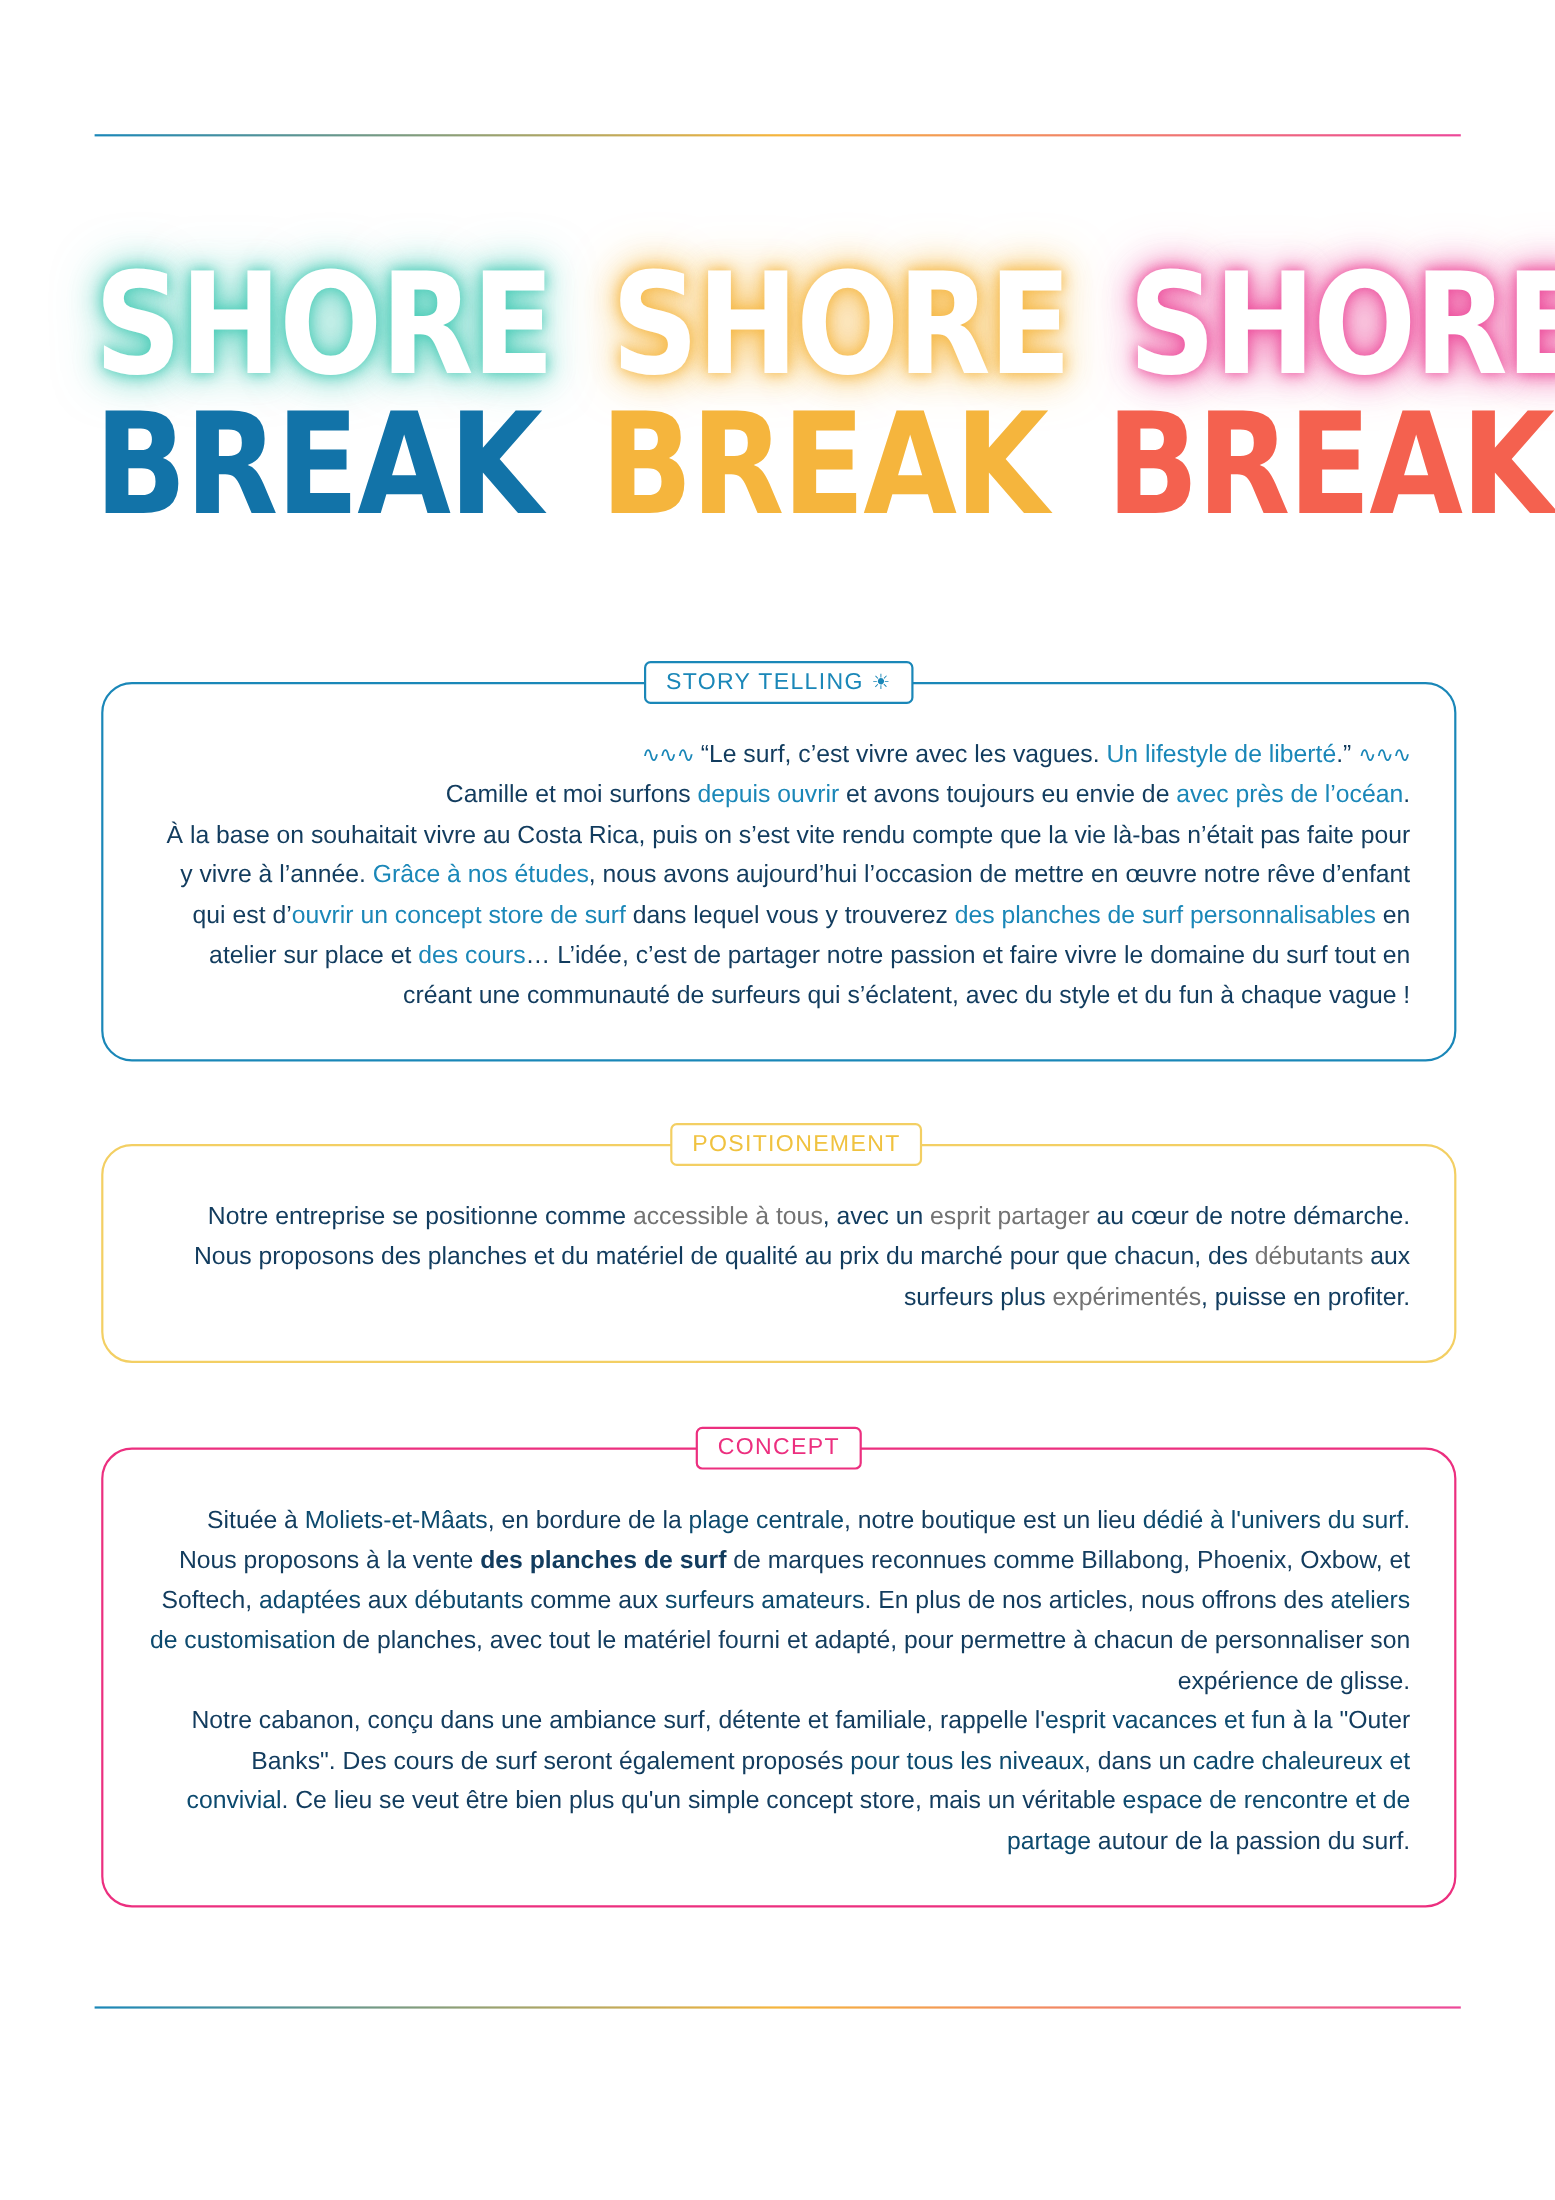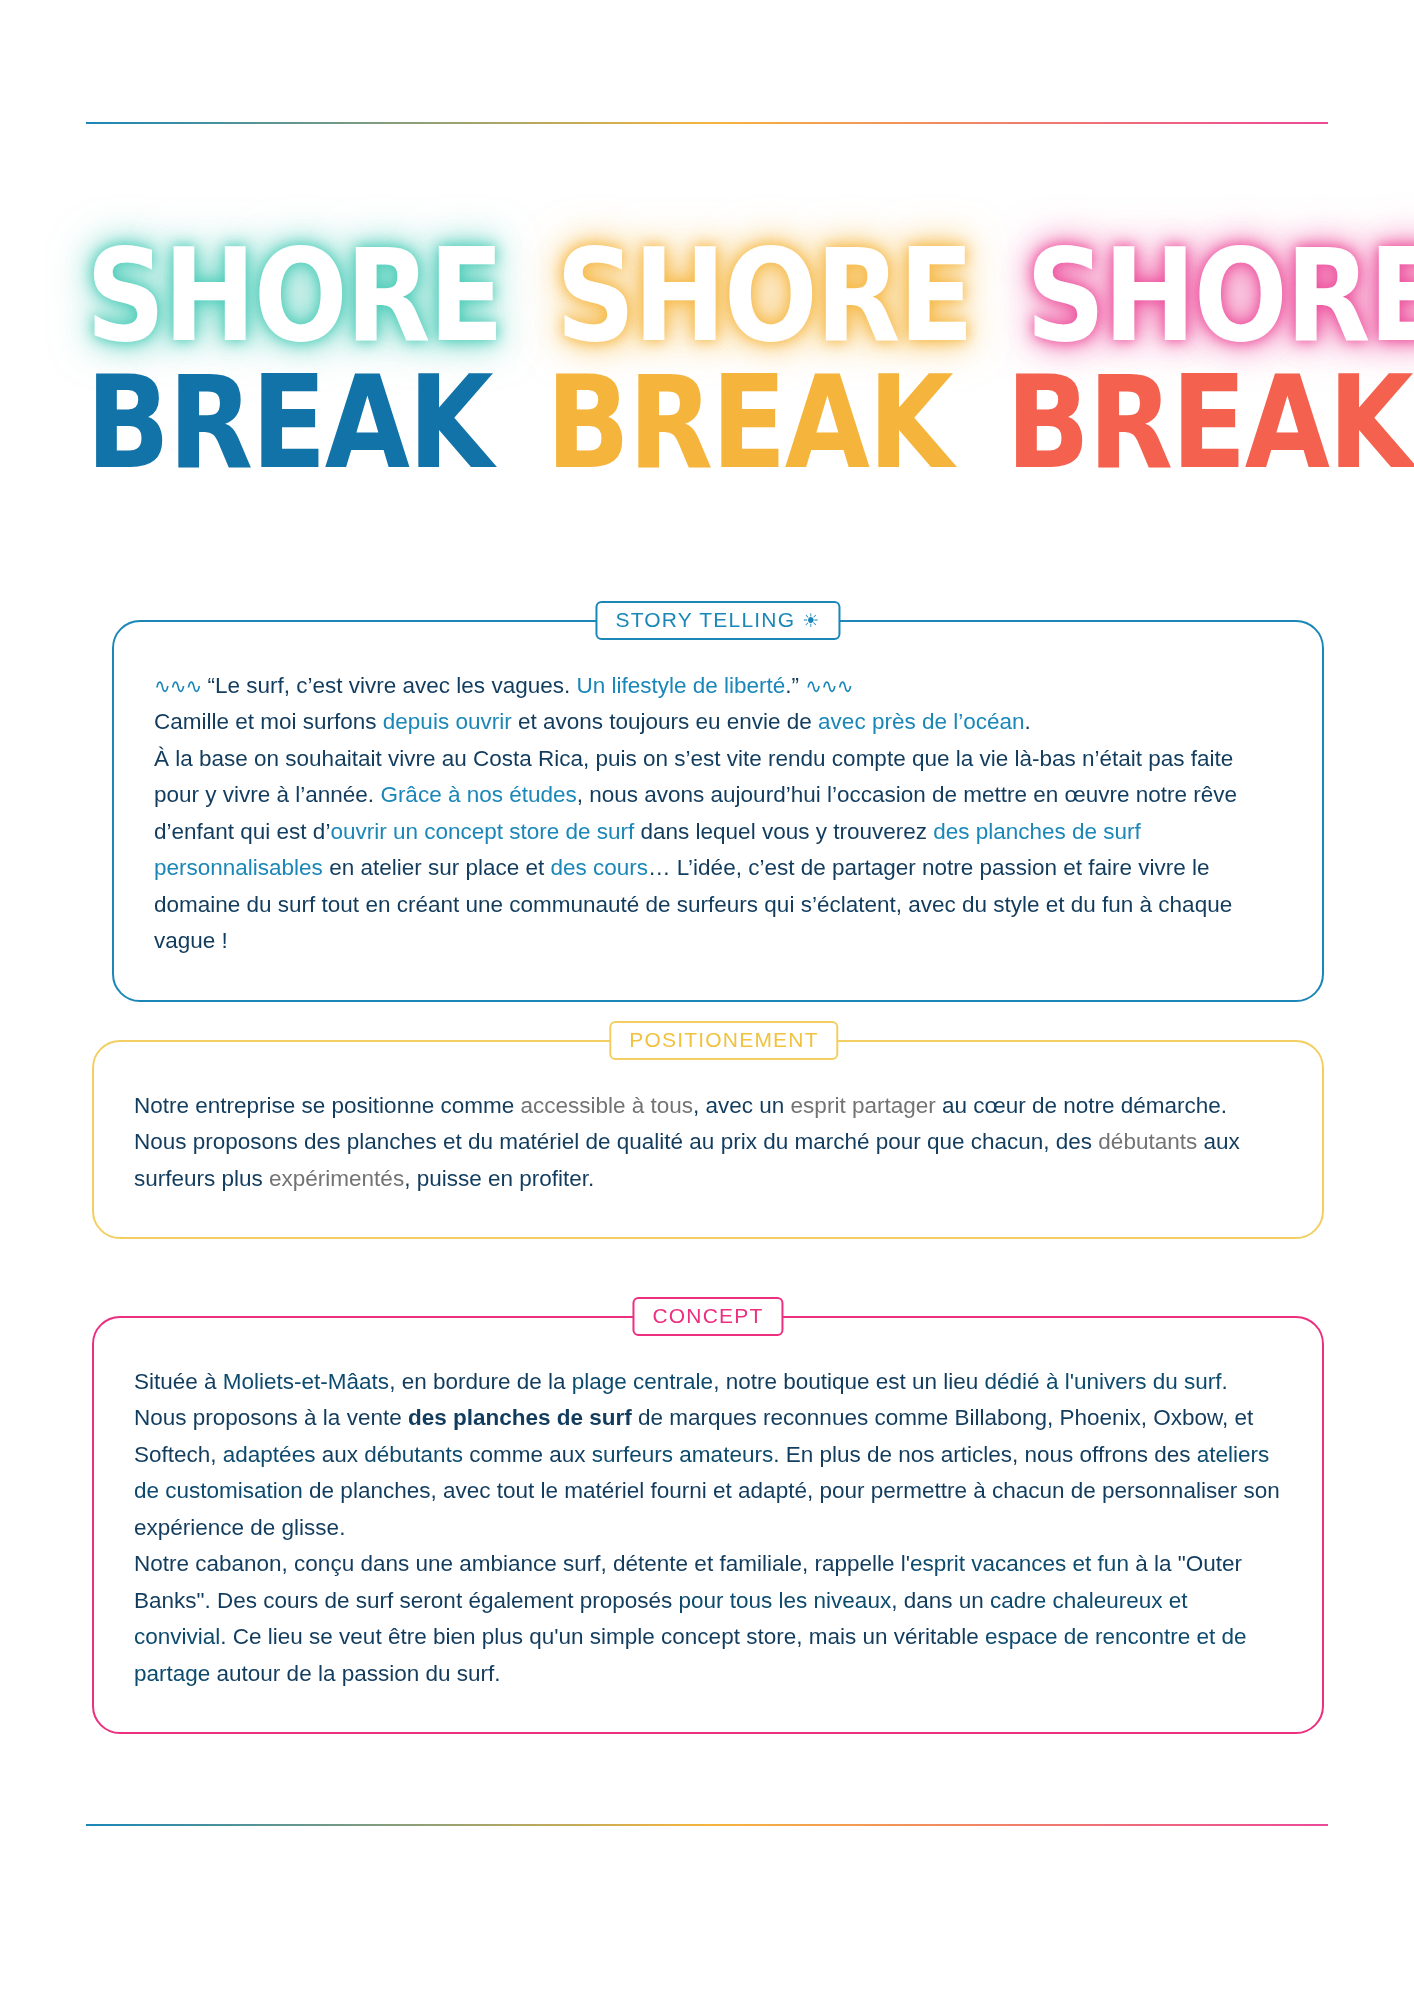--- a/index.html
+++ b/index.html
@@ -90,26 +90,26 @@
     border: 2px solid;
     border-radius: 6px;
     padding: 5px 18px 6px;
     font-size: 21px;
     letter-spacing: 1.2px;
     white-space: nowrap;
   }
   .body-text {
     font-size: 22.5px;
     line-height: 1.62;
-    text-align: left;
+    text-align: right;
   }
 
   
   .sec-story { top: 620px; }
-  .sec-story .card { border-color: #1a87b8; margin-left: 20px; }
+  .sec-story .card { border-color: #1a87b8; }
   .sec-story .card-title { border-color: #1a87b8; color: #1a87b8; }
   .sec-story .body-text { color: #123c5e; }
   .hl-blue { color: #1a87b8; }
   .squiggle { color: #1a87b8; letter-spacing: -1px; font-size: 20px; }
 
   
   .sec-pos { top: 1040px; }
   .sec-pos .card { border-color: #f3cf63; }
   .sec-pos .card-title { border-color: #f3cf63; color: #f0c23f; margin-left: 16px; }
   .sec-pos .body-text { color: #123c5e; }

